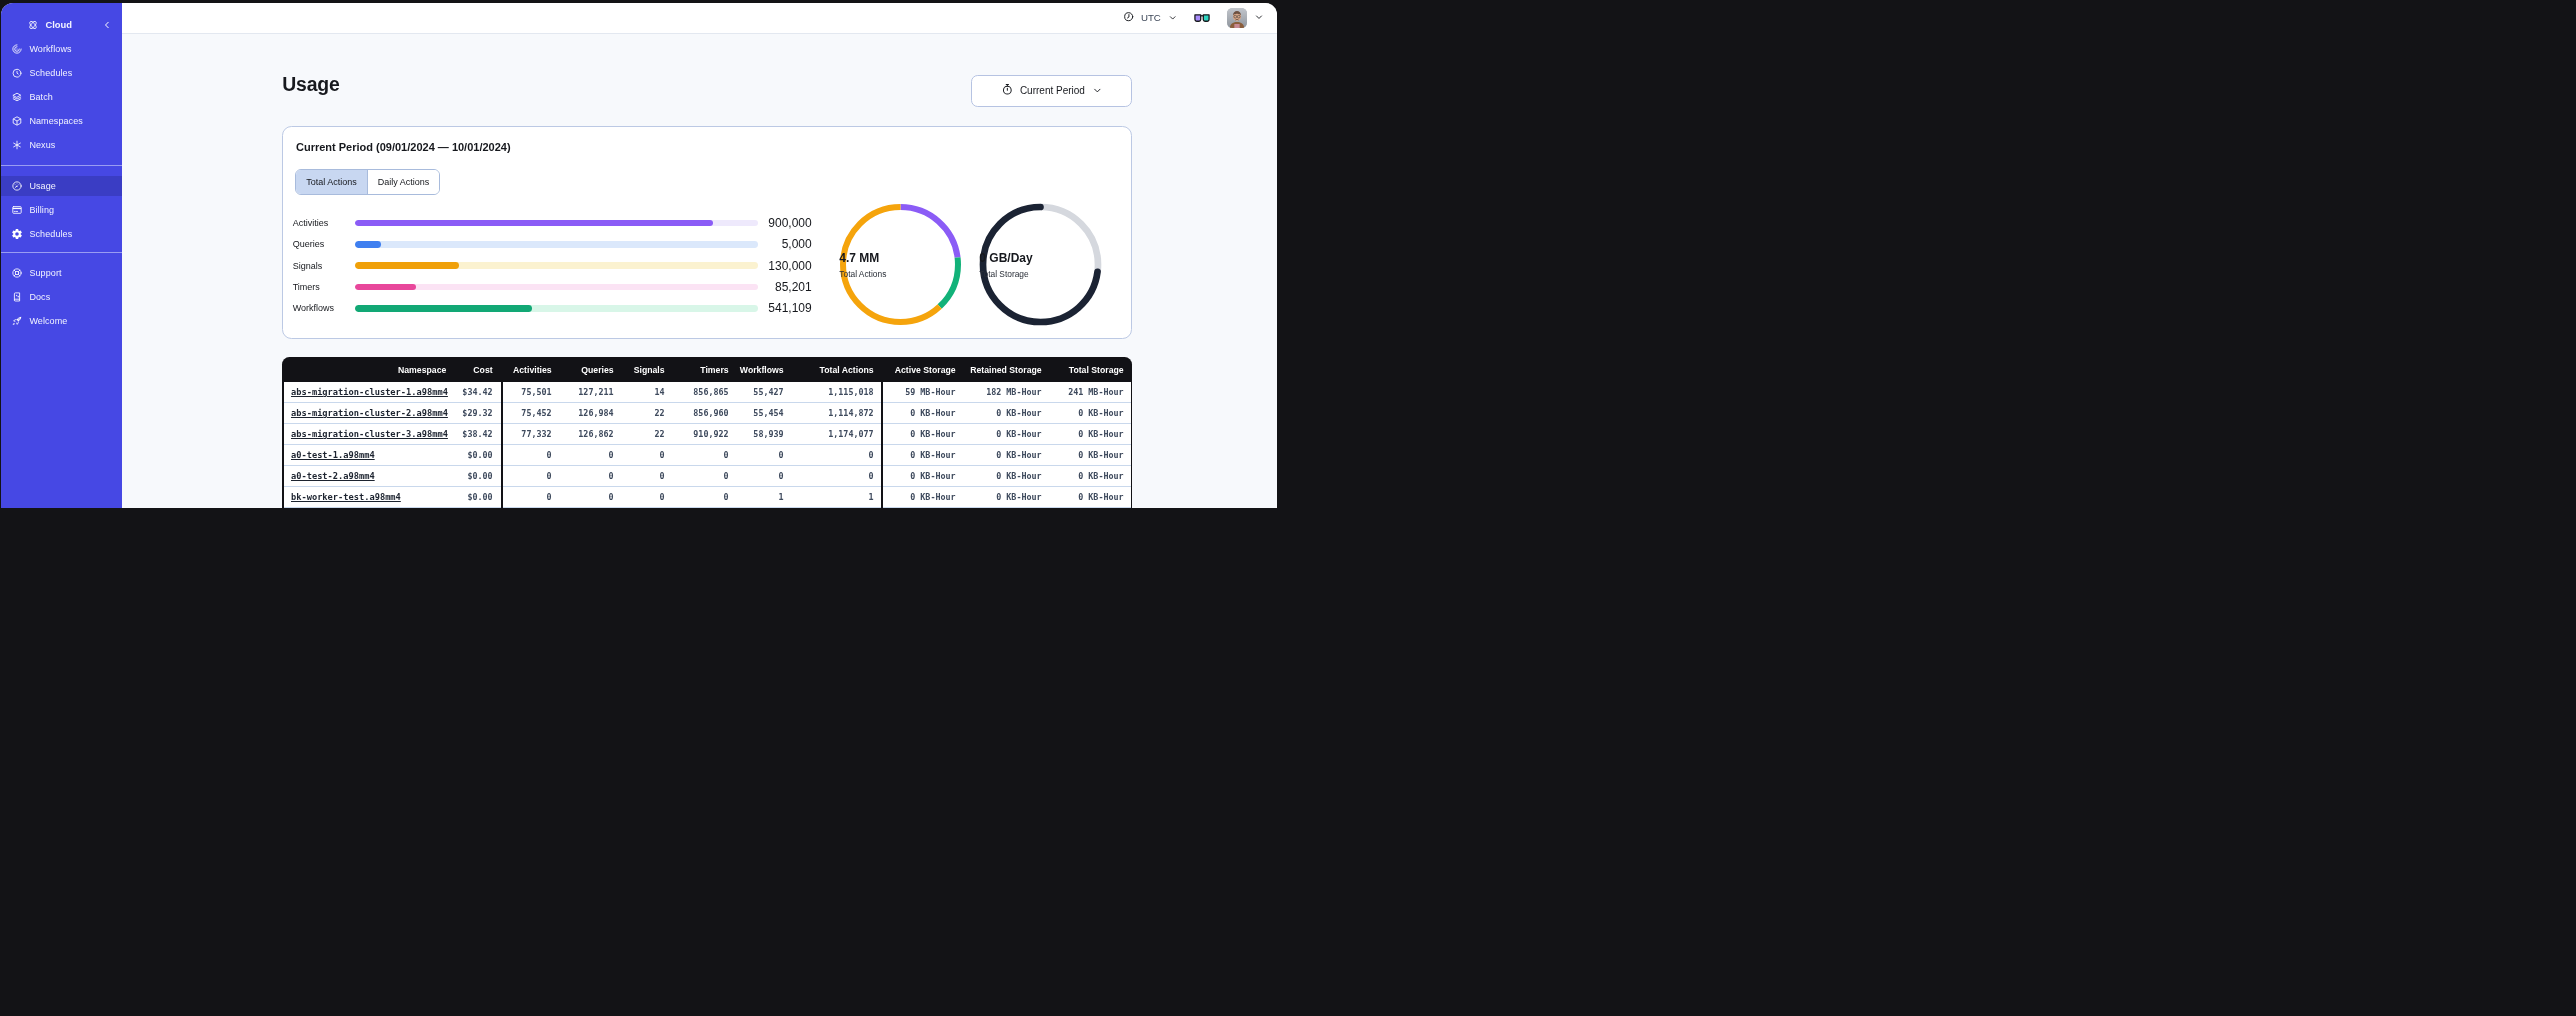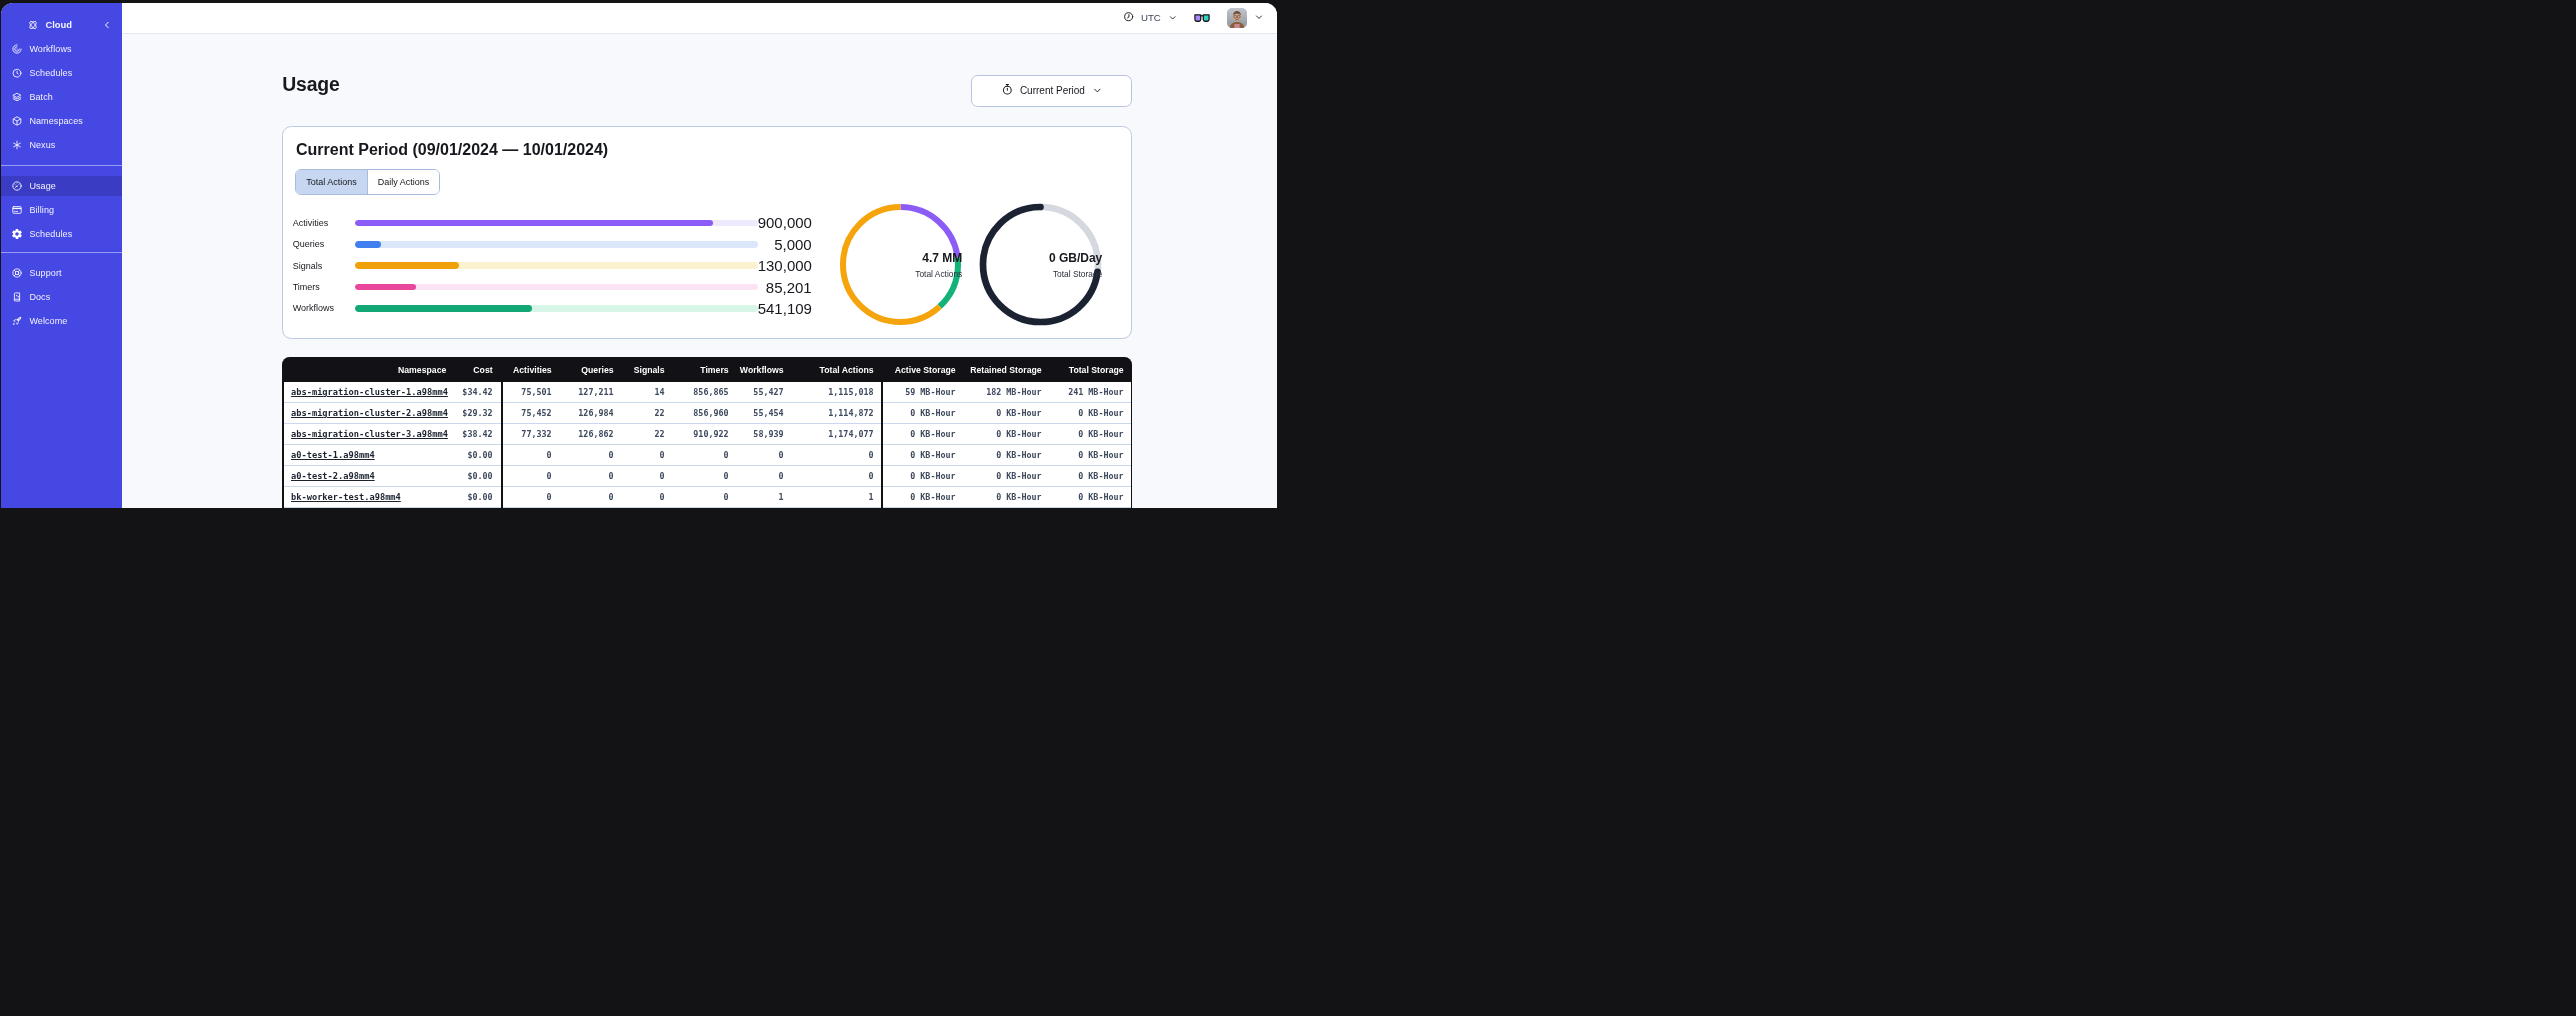--- a/index.html
+++ b/index.html
@@ -40,39 +40,39 @@
   .container { position:absolute; left:160px; top:0; width:850px; height:100%; }
 
   .page-title { position:absolute; left:0; top:39px; font-size:19.4px; font-weight:600; color:#17191E; letter-spacing:-0.2px; }
   .period-btn { position:absolute; right:0; top:41px; height:31.5px; display:flex; align-items:center; gap:6.7px;
                 padding:0 29px; background:#fff; border:1px solid #B6C3E2; border-radius:6.7px; cursor:pointer; }
   .period-btn-label { font-size:10px; font-weight:500; color:#17191E; }
 
   
   .card { position:absolute; left:0; right:0; top:92px; height:213px; background:#fff;
           border:1px solid #BCC9E4; border-radius:9.4px; }
-  .card-title { position:absolute; left:12.7px; top:14px; font-size:16px; font-weight:600; color:#16181D; }
+  .card-title { position:absolute; left:12.7px; top:14px; font-size:11px; font-weight:600; color:#16181D; }
   .tab-group { position:absolute; left:12px; top:42px; display:inline-flex; height:25.5px;
                border:1px solid #A8BBDC; border-radius:6px; overflow:hidden; background:#fff; }
   .tab { display:flex; align-items:center; padding:0 10px; font-size:9px; font-weight:500;
          color:#16181D; cursor:pointer; background:#fff; }
   .tab.active { background:#C8D7F1; }
   .tab + .tab { border-left:1px solid #A8BBDC; }
 
   .bars { position:absolute; left:9.4px; top:88px; display:flex; flex-direction:column; gap:6px; }
   .bar-row { display:flex; align-items:center; height:15.4px; }
   .bar-label { width:62px; font-size:9px; color:#16181D; }
   .bar-track { width:403px; height:6.7px; border-radius:3.4px; position:relative; overflow:hidden; }
   .bar-fill { position:absolute; left:0; top:0; bottom:0; border-radius:3.4px; }
-  .bar-value { width:54px; text-align:right; font-size:15px; color:#16181D; }
+  .bar-value { width:54px; text-align:right; font-size:12px; color:#16181D; }
 
   .donut { position:absolute; width:123px; height:123px; top:76px; }
   .donut-1 { left:556px; } .donut-2 { left:696px; }
   .donut-svg { position:absolute; inset:0; }
-  .donut-center { position:absolute; inset:0; display:flex; flex-direction:column; align-items:flex-end;
+  .donut-center { position:absolute; inset:0; display:flex; flex-direction:column; align-items:flex-start;
                   justify-content:center; gap:4px; text-align:center; }
   .donut-value { font-size:12px; font-weight:600; color:#16181D; }
   .donut-label { font-size:8.4px; color:#2A2F38; }
 
   
   .usage-table { position:absolute; left:0; right:0; top:323px; }
   .thead { display:grid; grid-template-columns:164px 55px 59px 62px 51px 64px 55px 90px 82px 86px 82px;
            height:25px; align-items:center; background:#121216; border-radius:7.4px 7.4px 0 0; }
   .th { font-size:8.7px; font-weight:700; color:#fff; text-align:right; padding-right:8.7px; white-space:nowrap; }
   .th.left { text-align:right; padding-left:26px; padding-right:0; }

